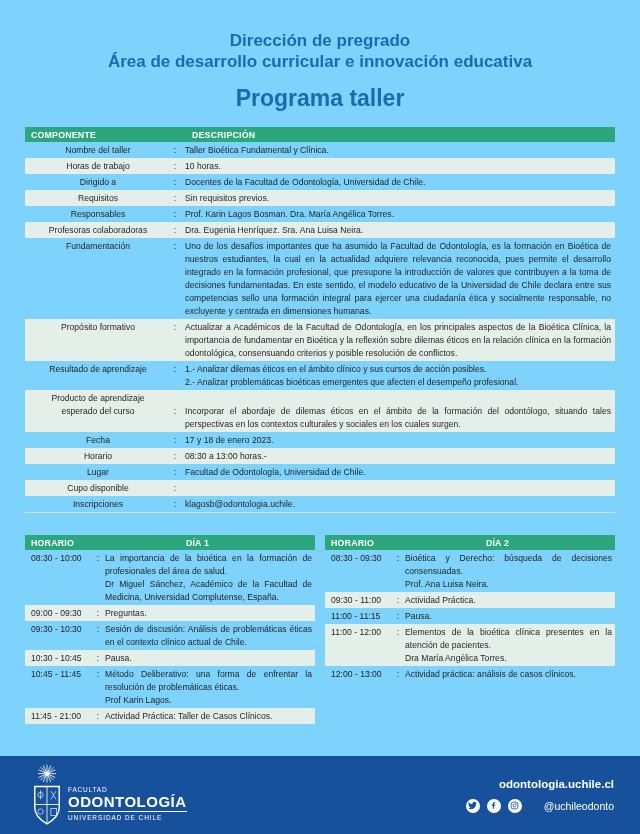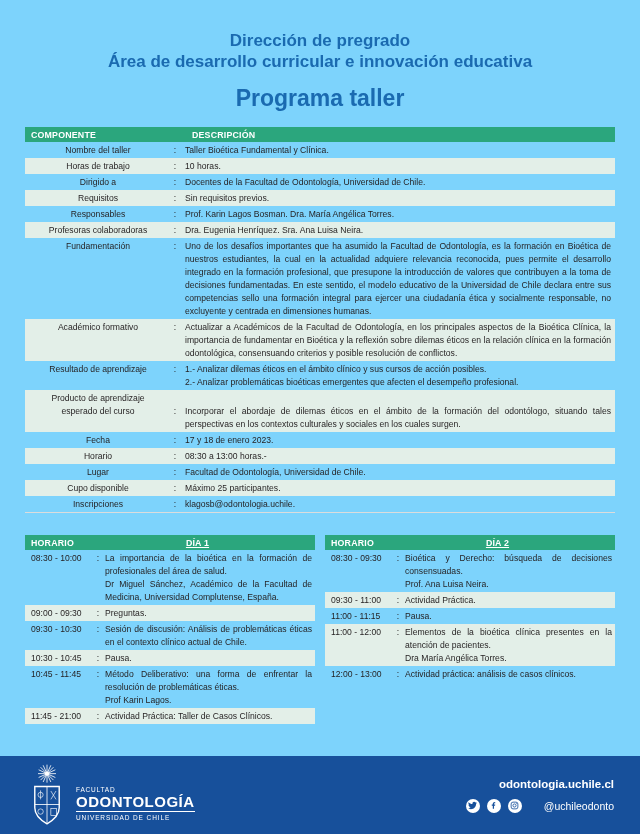--- a/index.html
+++ b/index.html
@@ -29,30 +29,30 @@
   .plabel{width:140px;padding-left:6px;flex-shrink:0;white-space:pre-line;text-align:center;}
   .pcolon{width:20px;text-align:center;flex-shrink:0;}
   .pvalue{flex:1;text-align:justify;white-space:pre-line;padding-right:4px;}
   .offset{padding-top:13px;}
 
   
   .sched{display:flex;gap:10px;margin-top:22px;}
   .stable{flex:1;font-size:8.6px;color:var(--text-color);}
   .shead{display:flex;background:var(--table-green);color:#fff;font-weight:bold;height:15px;align-items:center;font-size:8.8px;letter-spacing:.2px;}
   .shead .st{width:85px;padding-left:6px;flex-shrink:0;}
-  .shead .sd{flex:1;text-align:center;padding-right:30px;text-decoration:underline;}
+  .shead .sd{flex:1;text-align:center;padding-right:30px;}
   .srow{display:flex;padding:1.5px 0;line-height:13px;}
   .srow:nth-child(even){background:var(--stripe-green);}
   .stime{width:66px;padding-left:6px;flex-shrink:0;}
   .scolon{width:14px;text-align:center;flex-shrink:0;}
   .sdetail{flex:1;text-align:justify;white-space:pre-line;padding-right:3px;}
 
   
   .footer{position:absolute;left:0;right:0;bottom:0;height:78px;background:var(--footer-blue);color:#fff;display:flex;align-items:center;justify-content:space-between;padding:0 26px;}
-  .brand{display:flex;align-items:flex-end;gap:8px;justify-content:flex-end;}
+  .brand{display:flex;align-items:flex-end;justify-content:flex-end;}
   .brand svg{display:block;}
   .brand-text{padding-bottom:6px;}
   .f-small{font-size:6.5px;letter-spacing:.8px;}
   .f-name{font-size:15px;font-weight:bold;letter-spacing:.5px;border-bottom:1px solid #fff;padding-bottom:1px;display:inline-block;}
   .f-univ{font-size:6.5px;letter-spacing:.9px;margin-top:2px;}
   .footer-right{text-align:right;}
   .website{font-weight:bold;font-size:11.5px;margin-bottom:9px;}
   .social{display:flex;align-items:center;gap:7px;justify-content:flex-end;}
   .sicon{width:14px;height:14px;border-radius:50%;background:#fff;display:flex;align-items:center;justify-content:center;flex-shrink:0;}
   .sicon svg{display:block;}
@@ -106,21 +106,21 @@
           <div class="plabel">Profesoras colaboradoras</div>
           <div class="pcolon">:</div>
           <div class="pvalue">Dra. Eugenia Henríquez. Sra. Ana Luisa Neira.</div>
         </div>
         <div class="prow">
           <div class="plabel">Fundamentación</div>
           <div class="pcolon">:</div>
           <div class="pvalue">Uno de los desafíos importantes que ha asumido la Facultad de Odontología, es la formación en Bioética de nuestros estudiantes, la cual en la actualidad adquiere relevancia reconocida,  pues permite el desarrollo integrado en la formación profesional, que presupone la introducción de valores que contribuyen  a la toma de decisiones fundamentadas. En este sentido, el modelo educativo de la Universidad de Chile declara entre sus competencias sello una formación integral para ejercer una ciudadanía ética y socialmente responsable, no excluyente y centrada en dimensiones humanas.</div>
         </div>
         <div class="prow">
-          <div class="plabel">Académico formativo</div>
+          <div class="plabel">Propósito formativo</div>
           <div class="pcolon">:</div>
           <div class="pvalue">Actualizar a Académicos de la Facultad de Odontología, en los principales aspectos de la Bioética Clínica, la importancia de fundamentar en Bioética y la reflexión sobre dilemas éticos en la relación clínica en la formación odontológica, consensuando criterios y posible resolución de conflictos.</div>
         </div>
         <div class="prow">
           <div class="plabel">Resultado de aprendizaje</div>
           <div class="pcolon">:</div>
           <div class="pvalue">1.- Analizar dilemas éticos en el ámbito clínico y sus cursos de acción posibles.
 2.- Analizar problemáticas bioéticas emergentes que afecten el desempeño profesional.</div>
         </div>
         <div class="prow">
@@ -140,21 +140,20 @@
           <div class="pvalue">08:30 a 13:00 horas.-</div>
         </div>
         <div class="prow">
           <div class="plabel">Lugar</div>
           <div class="pcolon">:</div>
           <div class="pvalue">Facultad de Odontología, Universidad de Chile.</div>
         </div>
         <div class="prow">
           <div class="plabel">Cupo disponible</div>
           <div class="pcolon">:</div>
-          <div class="pvalue">Máximo 25 participantes.</div>
         </div>
         <div class="prow">
           <div class="plabel">Inscripciones</div>
           <div class="pcolon">:</div>
           <div class="pvalue">klagosb@odontologia.uchile.</div>
         </div>
       </div>
     </div>
 
     <div class="sched">

